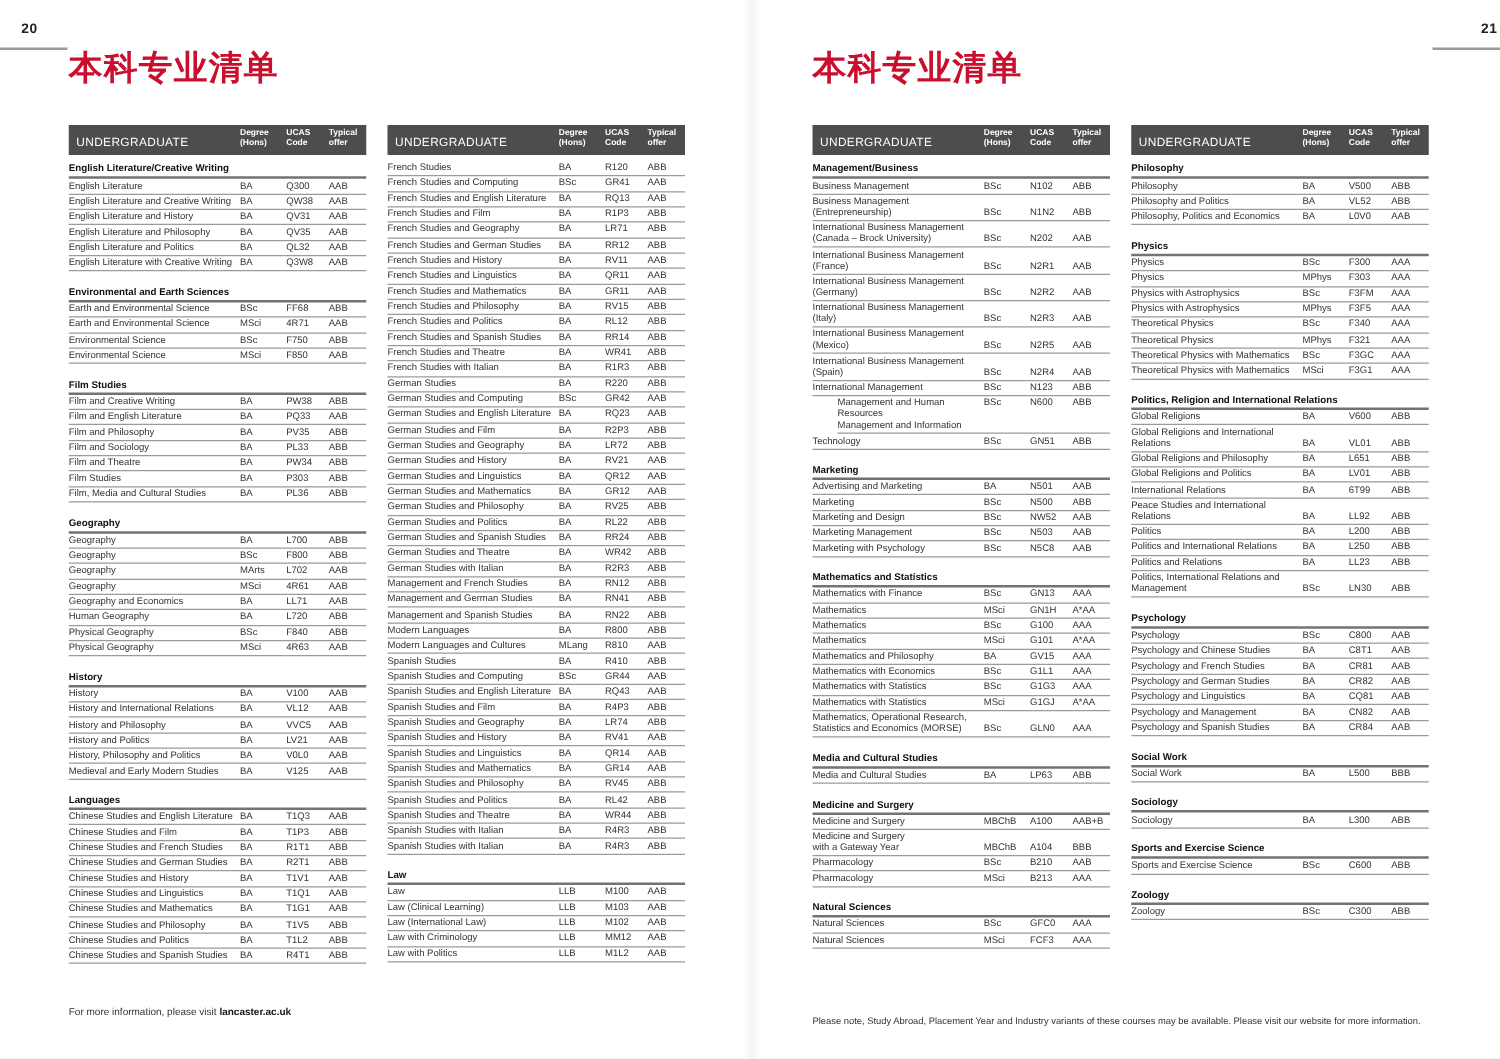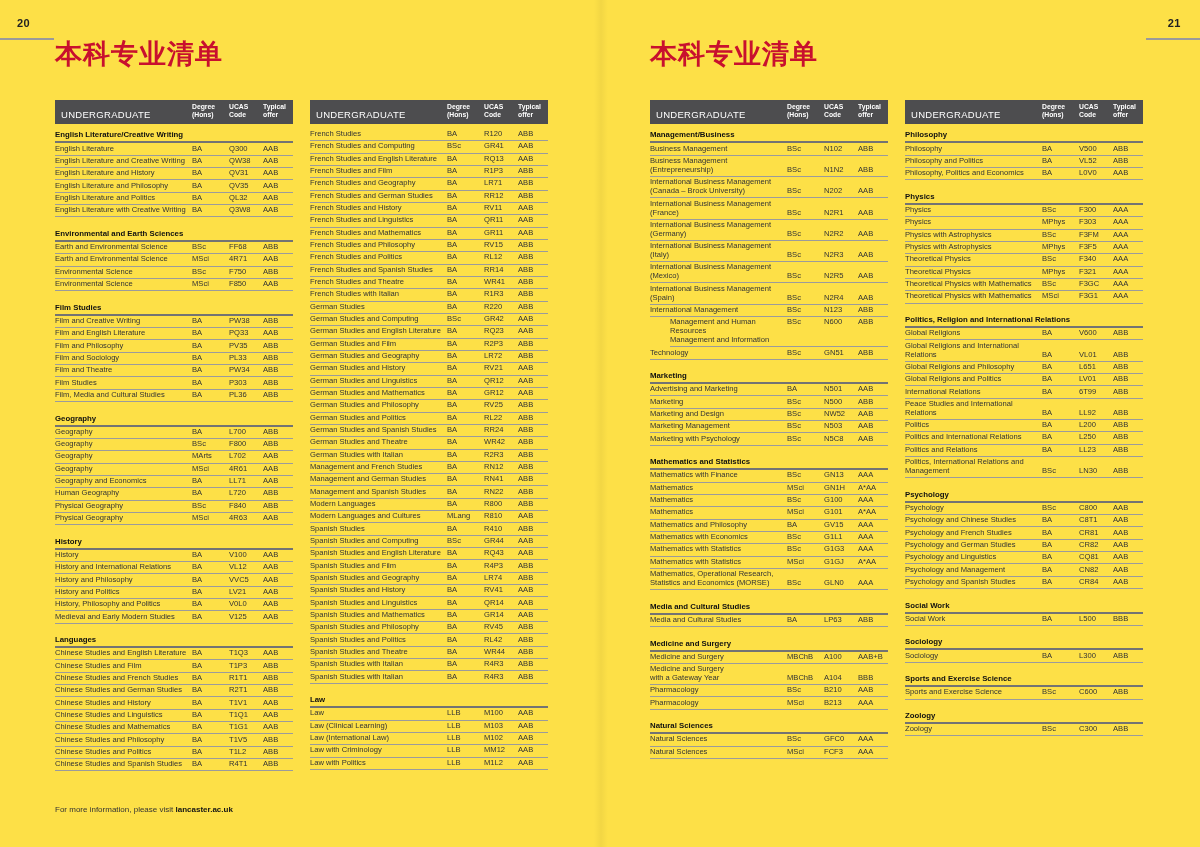--- a/index.html
+++ b/index.html
@@ -1,24 +1,24 @@
 <!DOCTYPE html>
 <html><head>
 <meta charset="utf-8">
 <style>
   html,body{margin:0;padding:0;background:#e8e8e8;}
   .sheet{
-    position:relative;width:1200px;height:847px;background:#fde047;overflow:hidden;
+    position:relative;width:1200px;height:847px;background:#ffffff;overflow:hidden;
     font-family:"Liberation Sans","DejaVu Sans",sans-serif;color:#333;
   }
   .seam{position:absolute;left:594px;top:0;width:14px;height:100%;
     background:linear-gradient(90deg,rgba(0,0,0,0) 0%,rgba(0,0,0,0.045) 50%,rgba(0,0,0,0) 100%);}
   .pagenum{position:absolute;top:17px;font-size:11px;font-weight:bold;color:#222;letter-spacing:0.5px;}
   .pagenum.left{left:17px;}
-  .pagenum.right{right:19px;margin-left:43px;}
+  .pagenum.right{right:2px;margin-left:43px;}
   .corner-rule{position:absolute;top:38px;width:54px;height:2px;background:#9a9a9a;}
   .corner-rule.left{left:0;}
   .corner-rule.right{right:0;}
   .page-title{position:absolute;top:36px;font-size:27px;font-weight:bold;letter-spacing:1px;}
   .page-title.l{left:55px;}
   .page-title.r{left:650px;}
   .utable{position:absolute;top:100px;width:238px;}
   .utable.t1{left:55px;}
   .utable.t2{left:310px;}
   .utable.t3{left:650px;}
@@ -1105,13 +1105,14 @@
           <span class="c-deg">BSc</span>
           <span class="c-code">C300</span>
           <span class="c-off">ABB</span>
         </div>
       </div>
     </div>
 
   <div class="footer-left">
     <span>For more information, please visit </span><b>lancaster.ac.uk</b>
   </div>
+  <div class="footer-right">Please note, Study Abroad, Placement Year and Industry variants of these courses may be available. Please visit our website for more information.</div>
 </div>
 
 </body></html>

